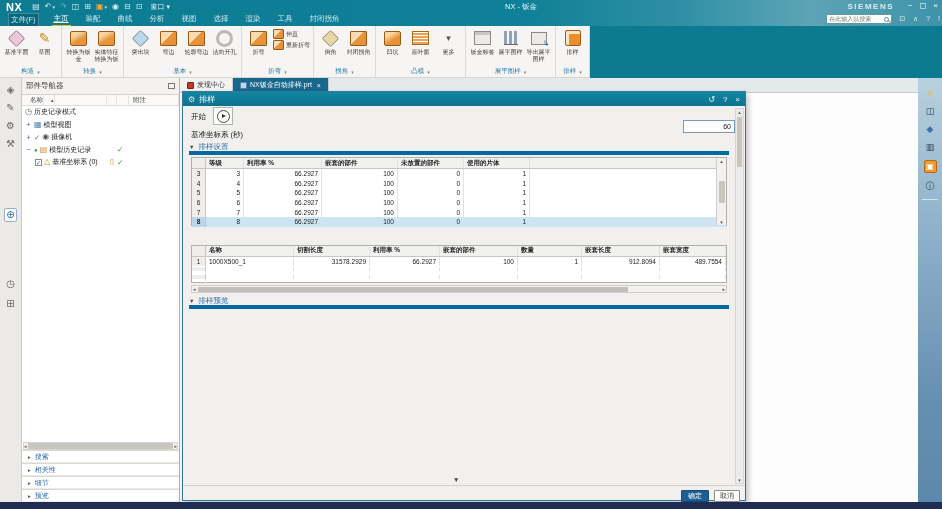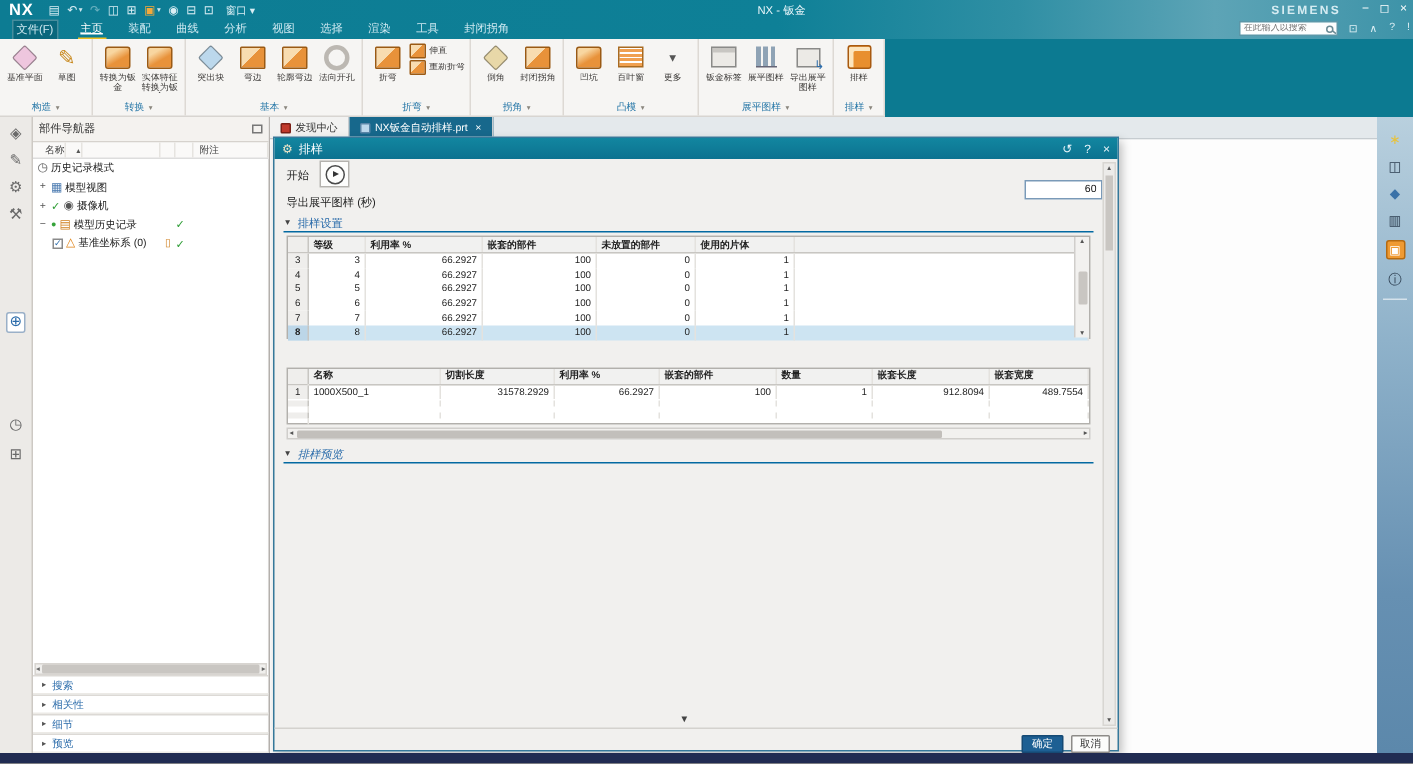--- a/index.html
+++ b/index.html
@@ -111,21 +111,21 @@
   .dlg-header{position:absolute;left:0;top:0;width:100%;height:14px;
     background:linear-gradient(180deg,#1286a0,#0c7290);color:#fff;display:flex;align-items:center;padding:0 5px;gap:4px;font-size:8px;}
   .dlg-gear{font-size:8px;color:#f0e6c8;}
   .dlg-hbtns{margin-left:auto;display:flex;gap:8px;font-size:8px;color:#eaf6fa;}
   .dlg-label{position:absolute;font-size:7.5px;color:#222;}
   .play-wrap{position:absolute;left:30px;top:15px;width:20px;height:18px;border:1px solid #b4b2ae;background:#fdfdfc;display:flex;align-items:center;justify-content:center;}
   .play-circle{width:13px;height:13px;border:1.5px solid #4a4a4a;border-radius:50%;display:flex;align-items:center;justify-content:center;}
   .play-tri{width:0;height:0;border-left:4px solid #333;border-top:2.5px solid transparent;border-bottom:2.5px solid transparent;margin-left:1px;}
   .time-input{position:absolute;left:500px;top:28px;width:52px;height:13px;border:1px solid #7a9ab8;background:#fff;font-size:7px;text-align:right;padding:0 3px;font-family:inherit;color:#111;}
   .dsec{position:absolute;left:6px;width:540px;height:12px;display:flex;align-items:center;gap:4px;
-    font-size:7.5px;color:#2a6baa;border-bottom:1px solid #0369a1;}
+    font-size:7.5px;color:#2a6baa;border-bottom:4px solid #0369a1;}
   .dsec .arr{font-size:5.5px;color:#444;}
   .dtable{position:absolute;left:8px;width:536px;background:#fff;border:1px solid #b2b0ac;font-size:6.5px;color:#222;}
   .t-row{display:grid;align-items:center;}
   .t1 .t-row{grid-template-columns:14px 38px 78px 76px 66px 66px 1fr;height:9.6px;}
   .t2 .t-row{grid-template-columns:14px 88px 76px 70px 78px 64px 78px 1fr;height:10px;}
   .t-head{background:#f1f1f0;border-bottom:1px solid #c8c6c2;font-weight:bold;height:11px !important;}
   .t-cell{height:100%;display:flex;align-items:center;padding:0 3px;border-right:1px solid #e4e2de;overflow:hidden;white-space:nowrap;}
   .t-cell.rnum{background:#efeeec;justify-content:center;border-right:1px solid #c8c6c2;}
   .t-cell.num{justify-content:flex-end;}
   .t-row.selected{background:#cde4f2;}
@@ -520,21 +520,21 @@
               <span>×</span>
             </span>
         </div>
 
         <span class="dlg-label" style="left:8px;top:20px;">开始</span>
         <span class="play-wrap">
           <span class="play-circle">
               <span class="play-tri"></span>
             </span>
         </span>
-        <span class="dlg-label" style="left:8px;top:38px;">导出展平图样 (秒)</span>
+        <span class="dlg-label" style="left:8px;top:38px;">基准坐标系 (秒)</span>
         <input class="time-input" value="60" style="">
 
         <div class="dsec" style="top:51px;">
           <span class="arr">▼</span>
           <span>排样设置</span>
         </div>
         <div class="dtable t1" id="t1" style="top:65px;height:69px;">
             <div class="t-row t-head">
               <div class="t-cell rnum"></div>
               <div class="t-cell">等级</div>
@@ -650,21 +650,21 @@
               <div class="t-cell"></div>
               <div class="t-cell"></div>
             </div>
           </div>
         <div class="sb-h" style="top:193px;">
           <span>◂</span>
           <span class="thumb"></span>
           <span>▸</span>
         </div>
 
-        <div class="dsec" style="top:205px;font-style:italic;">
+        <div class="dsec" style="top:205px;">
           <span class="arr">▼</span>
           <span>排样预览</span>
         </div>
 
 
         <span class="dlg-collapse">▼</span>
         <div class="dlg-footer">
           <span class="btn btn-ok">确定</span>
           <span class="btn btn-cancel">取消</span>
         </div>

